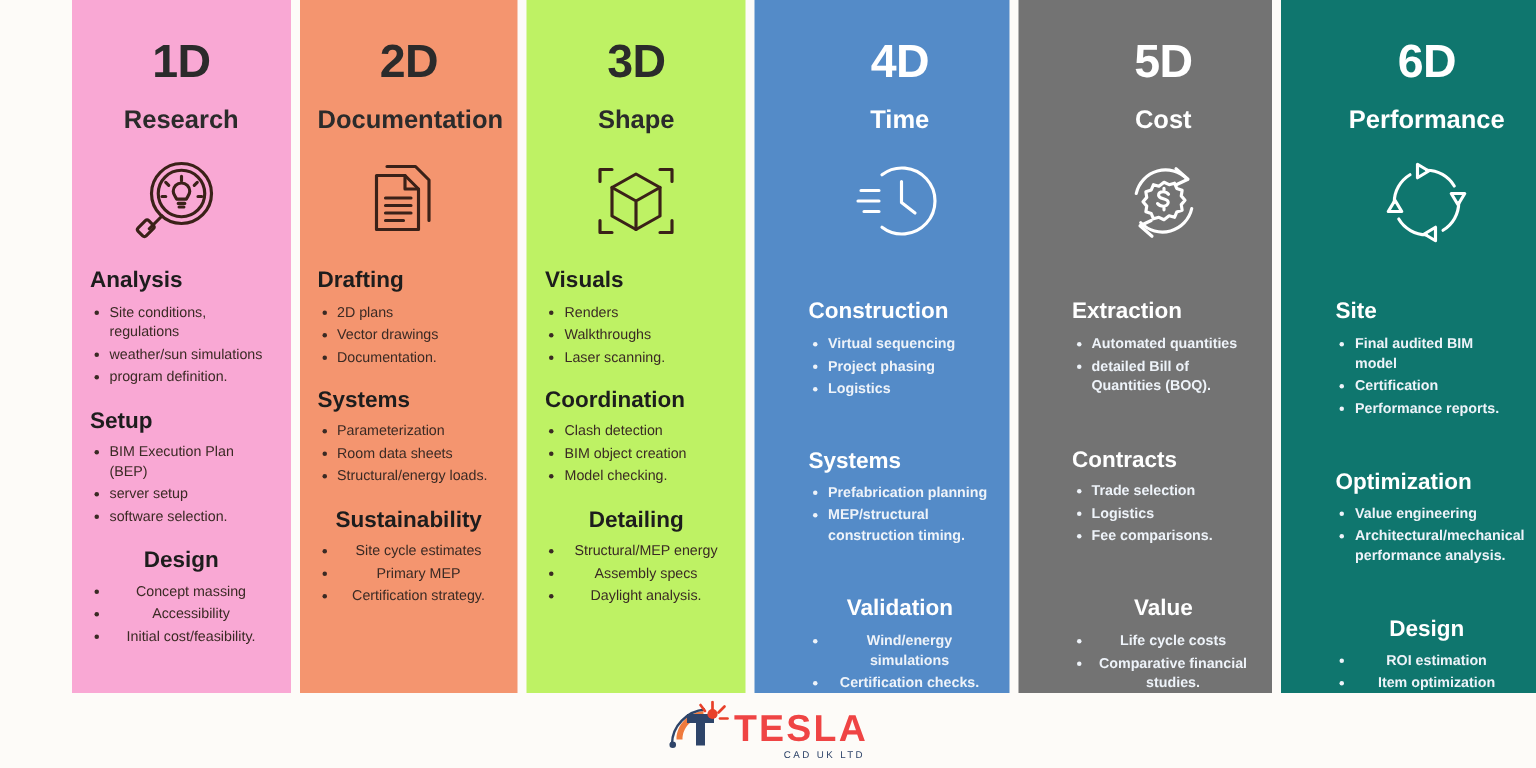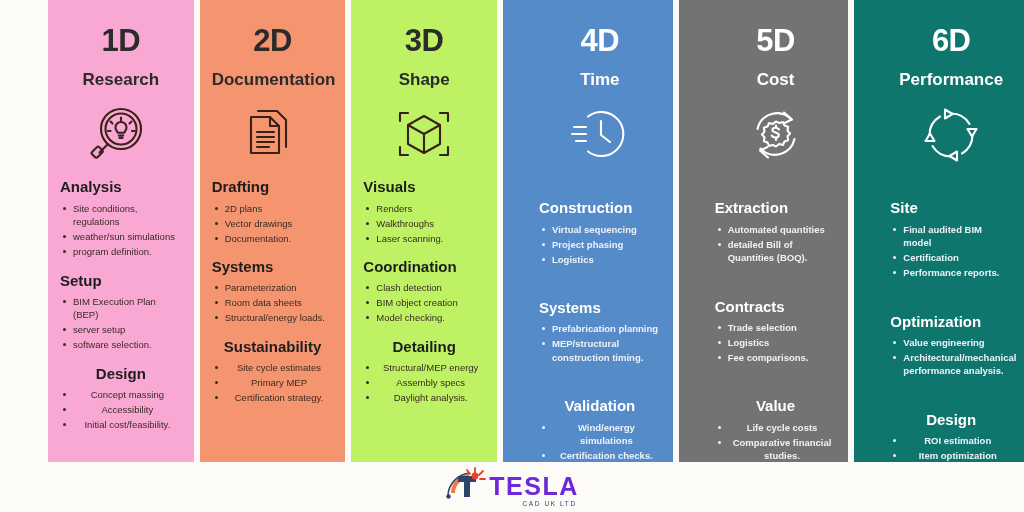--- a/index.html
+++ b/index.html
@@ -119,21 +119,21 @@
   .logo-text-wrap {
     display: flex;
     flex-direction: column;
     align-items: flex-end;
     line-height: 1;
   }
   .logo-word {
     font-size: 25px;
     font-weight: bold;
     letter-spacing: 1.5px;
-    color: #6d28d9;
+    color: #ef4444;
     line-height: 1;
   }
   .logo-sub {
     font-size: 6.5px;
     letter-spacing: 1.6px;
     color: #2e4469;
     margin-top: 2px;
     margin-right: 2px;
   }
 </style>

